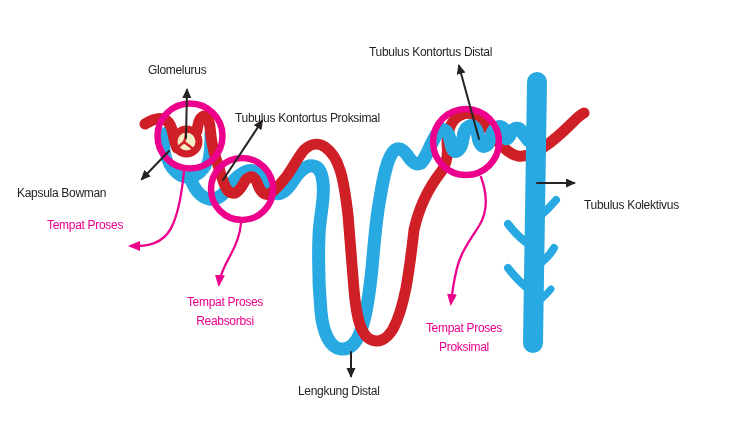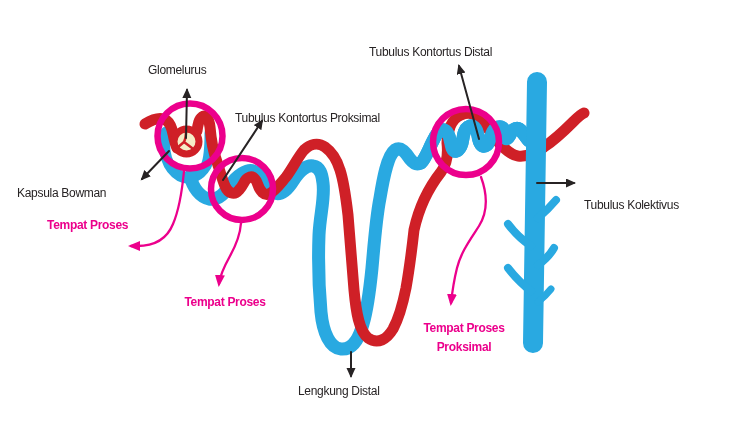--- a/index.html
+++ b/index.html
@@ -8,21 +8,21 @@
     --highlight-pink:#EC008C;
     --glomerulus-cream:#F6EDC7;
     --label-ink:#272324;
     --background:#FFFFFF;
   }
   html,body{margin:0;padding:0;}
   body{background:var(--background);font-family:"Liberation Sans",sans-serif;}
   .stage{position:relative;width:750px;height:425px;background:var(--background);overflow:hidden;}
   .stage svg{position:absolute;left:0;top:0;}
   .lbl{position:absolute;font-size:12px;line-height:19px;white-space:nowrap;color:var(--label-ink);letter-spacing:-0.3px;}
-  .lbl.pink{color:var(--highlight-pink);font-weight:700;white-space:normal;}
+  .lbl.pink{color:var(--highlight-pink);font-weight:400;white-space:normal;}
   .ctr{text-align:center;}
   .s-red{stroke:var(--vessel-red);}
   .s-blue{stroke:var(--tubule-blue);}
   .s-pink{stroke:var(--highlight-pink);}
   .s-ink{stroke:var(--label-ink);}
   .f-none{fill:none;}
   .rnd{stroke-linecap:round;stroke-linejoin:round;}
   .f-cream{fill:var(--glomerulus-cream);}
   .mk-ink{fill:var(--label-ink);}
   .mk-pink{fill:var(--highlight-pink);}
@@ -162,20 +162,21 @@
   <div class="lbl" style="left:17px;top:184px;">Kapsula Bowman</div>
   <div class="lbl" style="left:584px;top:173px;margin-top:23px;">Tubulus Kolektivus</div>
   <div class="lbl" style="left:298px;top:382px;">Lengkung Distal</div>
 
   <div class="lbl pink" style="left:47px;top:216px;">
     <div>Tempat Proses</div>
   </div>
 
   <div class="lbl pink ctr" style="left:156px;top:293px;width:138px;">
     <div>Tempat Proses</div>
+    <div>Reabsorbsi</div>
   </div>
 
   <div class="lbl pink ctr" style="left:395px;top:319px;width:138px;">
     <div>Tempat Proses</div>
     <div>Proksimal</div>
   </div>
 
 </div>
 
 </body></html>

